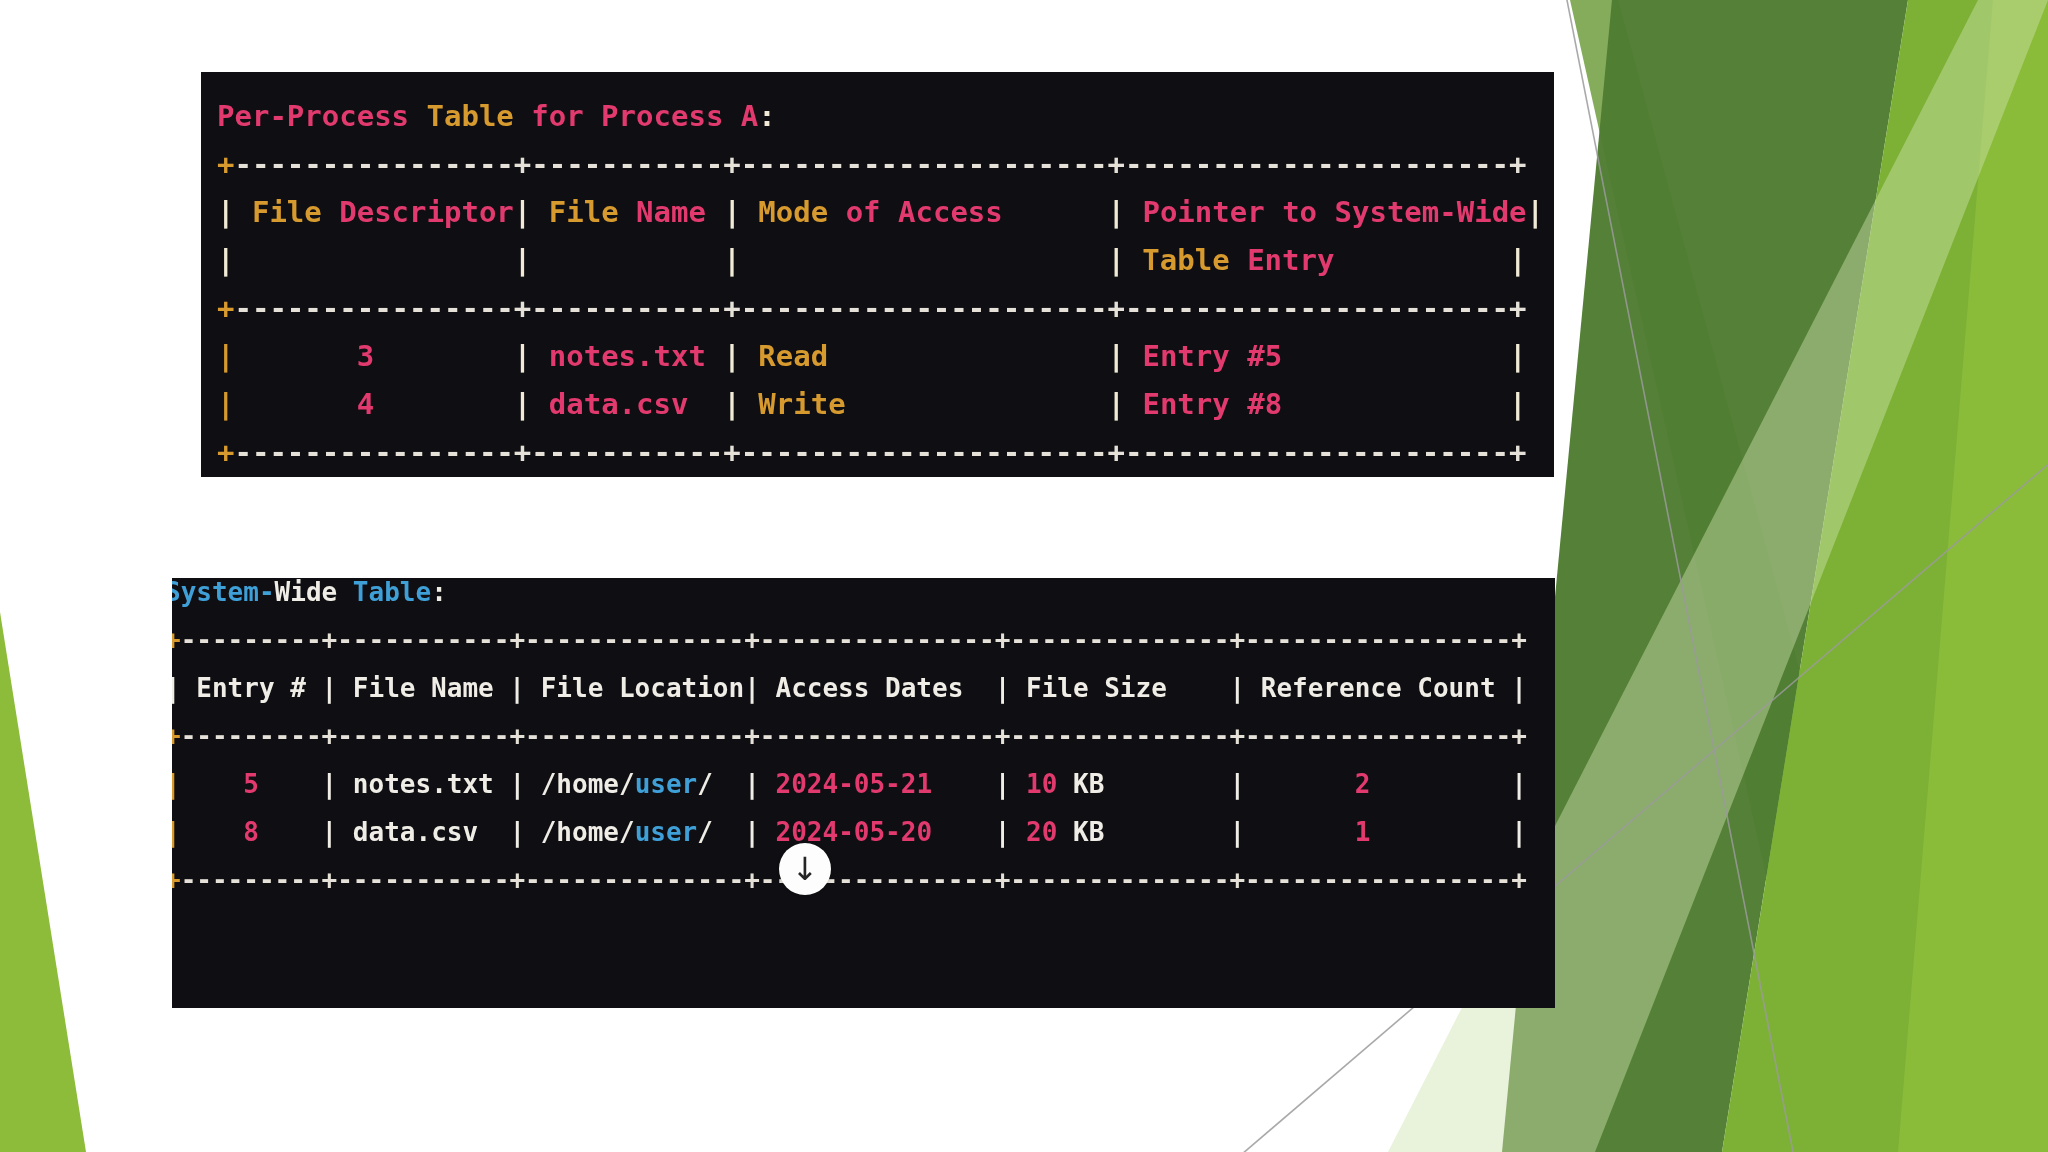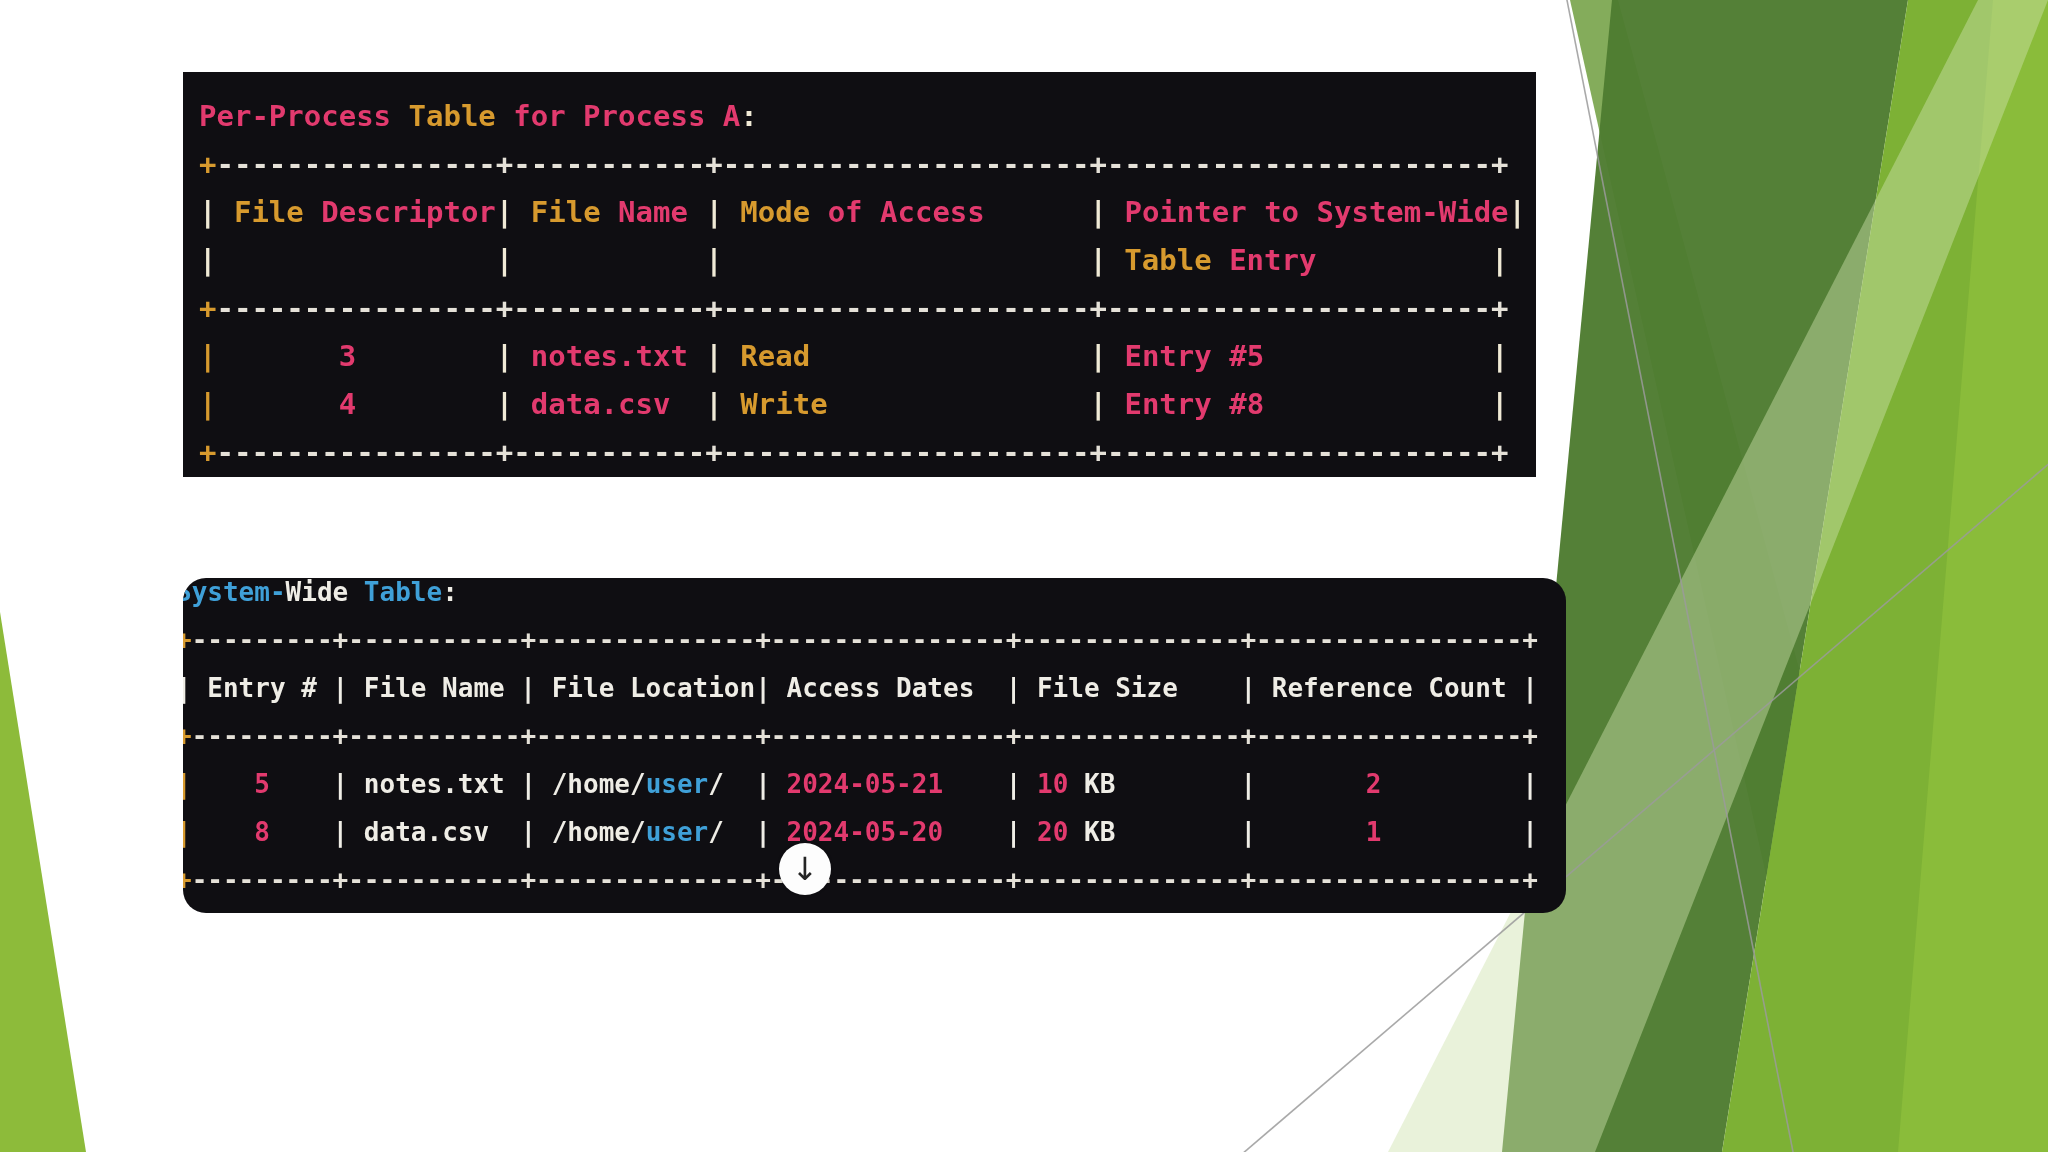--- a/index.html
+++ b/index.html
@@ -32,23 +32,23 @@
   .shape-left{background:#8dbb3a;
     clip-path:polygon(0 612px,86px 1152px,0 1152px);}
   .decor-lines{position:absolute;top:0;left:0;z-index:3;pointer-events:none;}
   
   .panel{
     position:absolute;background:var(--panel-bg);overflow:hidden;z-index:4;
     font-family:"DejaVu Sans Mono","Liberation Mono",monospace;
     font-weight:bold;
   }
   .panel .code{white-space:pre;}
-  .panel-1{left:183px;top:72px;width:1353px;height:405px;}
+  .panel-1{left:201px;top:72px;width:1353px;height:405px;}
   .panel-1 .code{font-size:29px;line-height:48px;padding:20px 0 0 16px;}
-  .panel-2{left:183px;top:578px;width:1383px;height:335px;border-radius:23px;}
+  .panel-2{left:172px;top:578px;width:1383px;height:430px;}
   .panel-2 .code{font-size:26px;line-height:48px;margin:-10px 0 0 -7px;}
   .ln{white-space:pre;}
   .c-pink{color:var(--pink);}
   .c-amber{color:var(--amber);}
   .c-cream{color:var(--cream);}
   .c-sep{color:var(--sep);}
   .c-white{color:var(--white);}
   .c-blue{color:var(--blue);}
   
   .scroll-btn{

